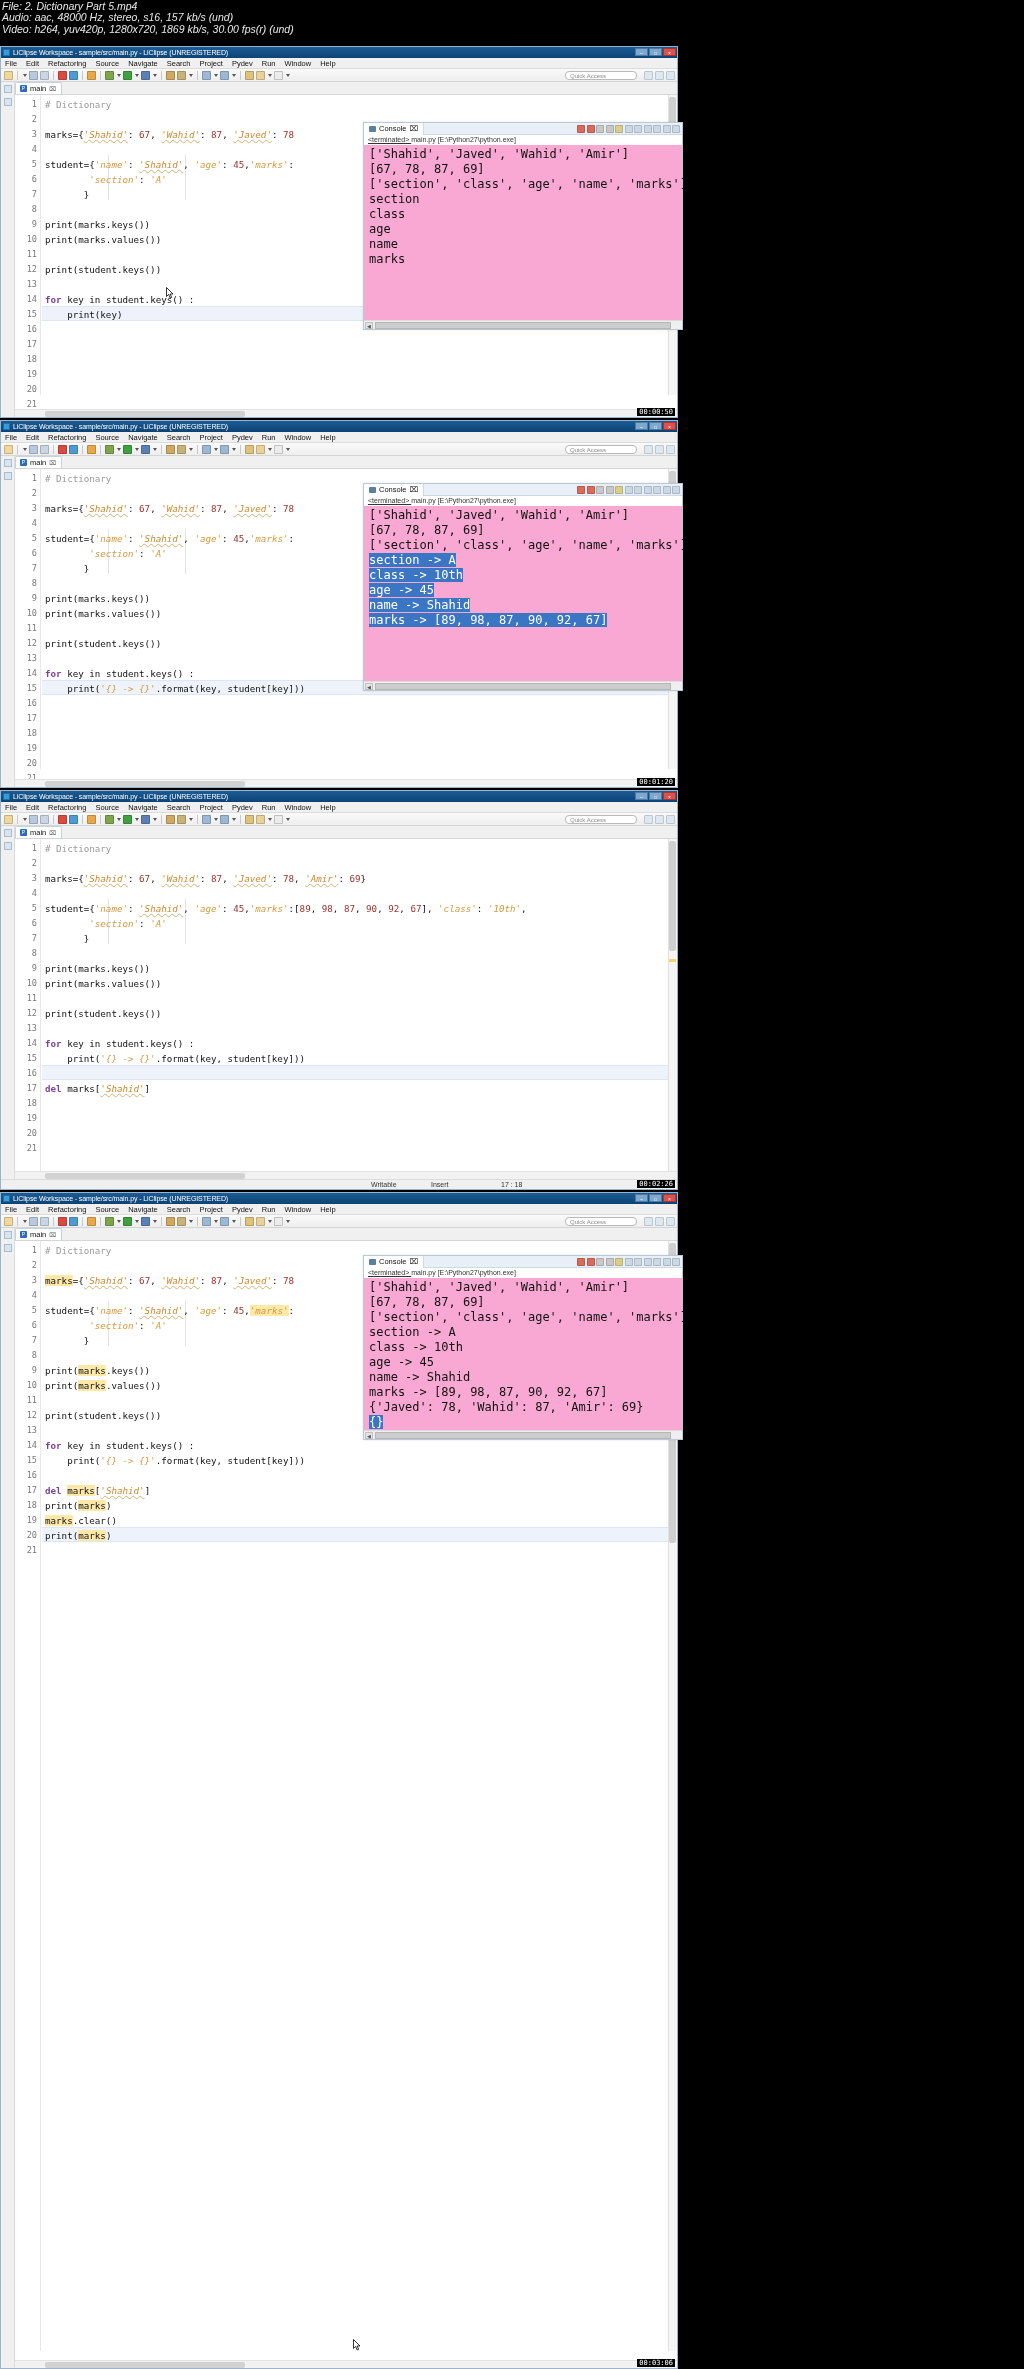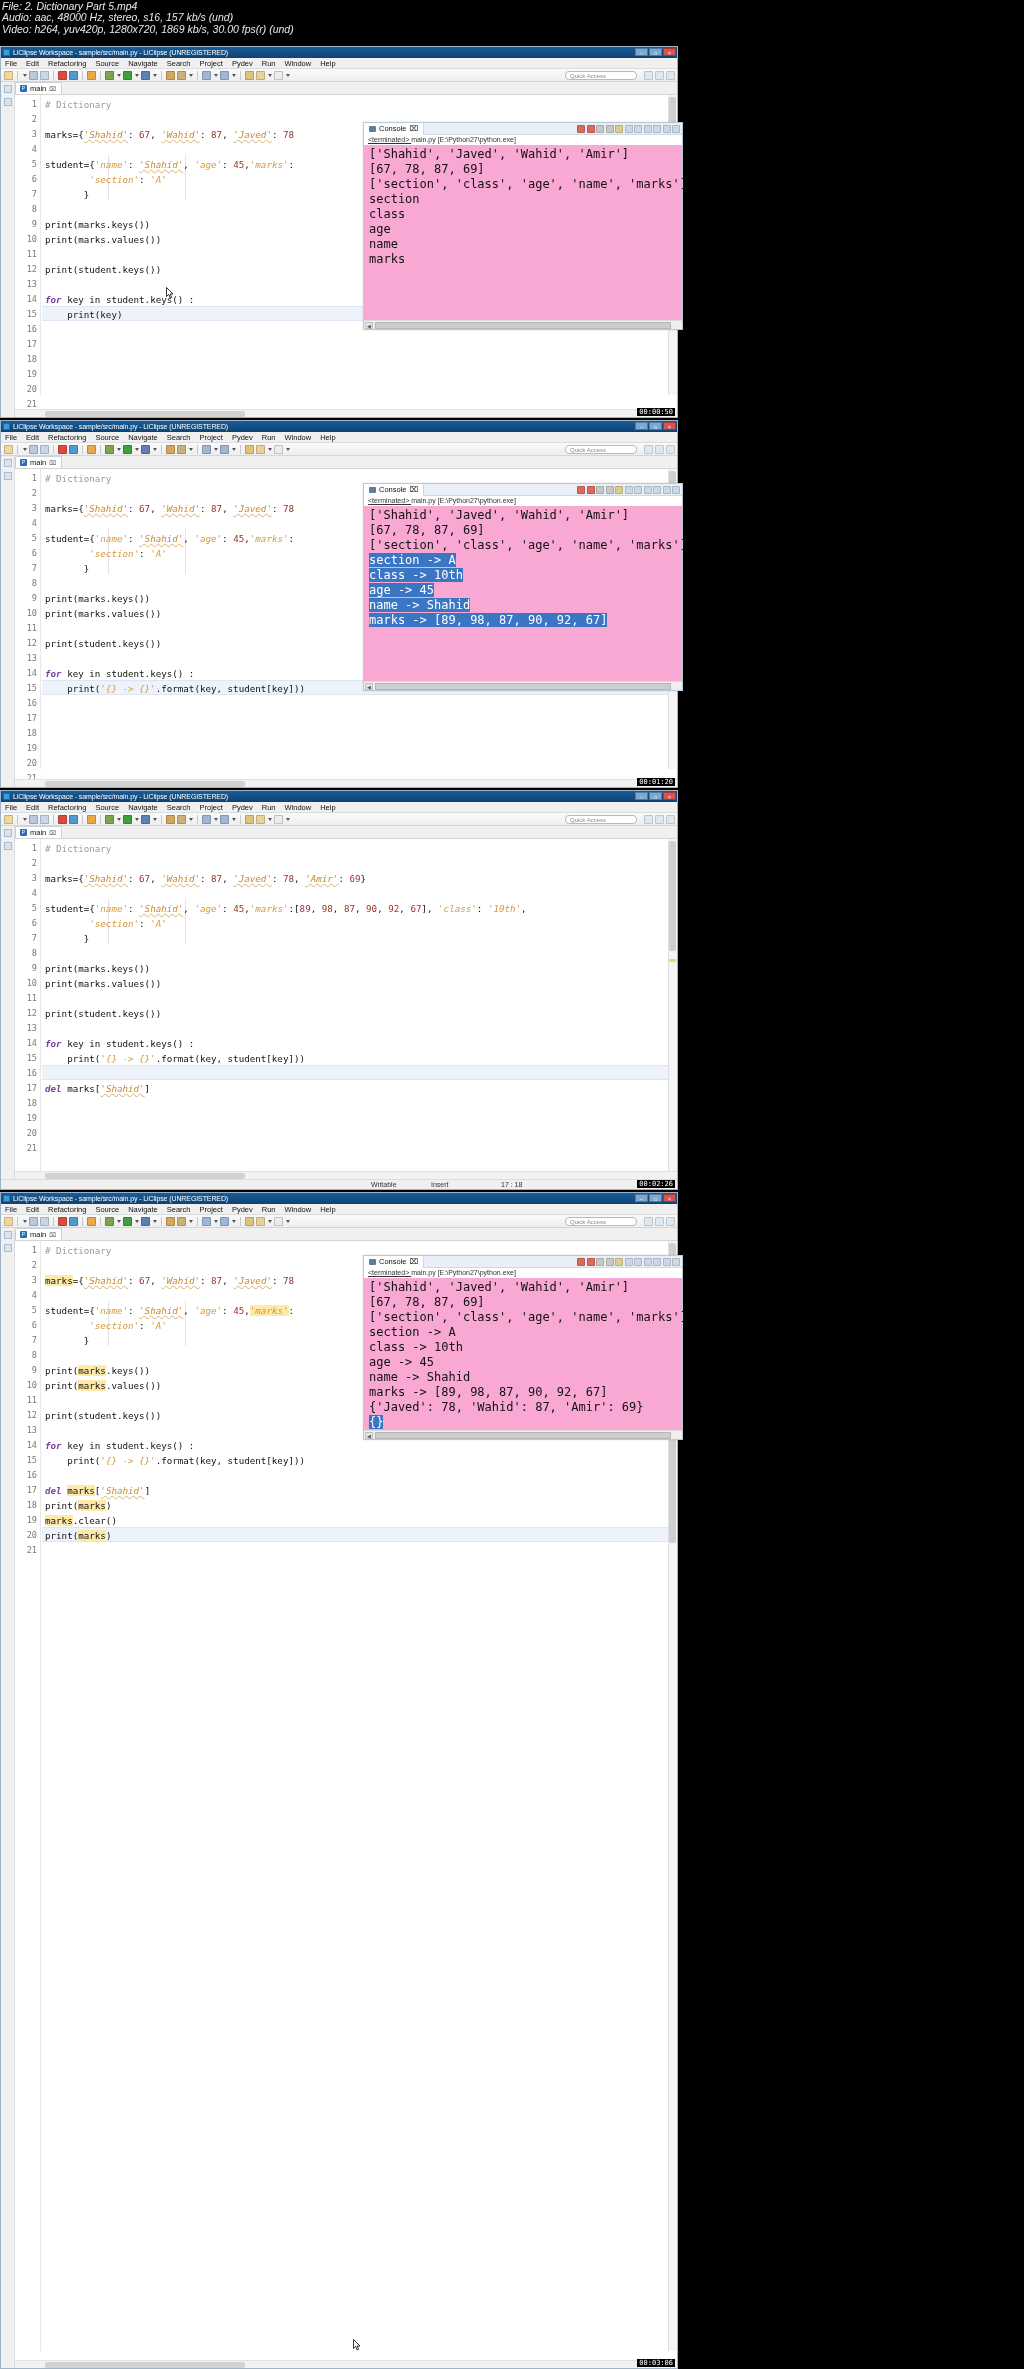--- a/index.html
+++ b/index.html
@@ -100,21 +100,21 @@
              background:#eef3fb; border-top:1px solid #dde6f5;
              border-bottom:1px solid #dde6f5; }
   .indentguide { position:absolute; width:1px; background:#e2e2e2; }
 
   
   .t-com  { color:#9a9a9a; }
   .t-str  { color:#d69a3c; font-style:italic; }
   .t-strk { color:#c98a2e; font-style:italic; text-decoration:underline;
             text-decoration-style:wavy; text-decoration-color:#d8b070; }
   .t-num  { color:#a0342b; }
-  .t-kw   { color:#7a3fa0; font-weight:bold;font-style:italic; }
+  .t-kw   { color:#7a3fa0; font-weight:bold; }
   .t-fn   { color:#111; }
   .t-pln  { color:#111; }
   .t-mark { background:#ffe9a8; }
 
   .vscroll { position:absolute; right:0; top:0; bottom:0; width:9px;
              background:#f5f5f5; border-left:1px solid #e0e0e0; }
   .vthumb  { position:absolute; right:1px; width:7px; background:#cfcfcf;
              border-radius:2px; }
   .vmark   { position:absolute; right:1px; width:7px; height:3px; }
 

